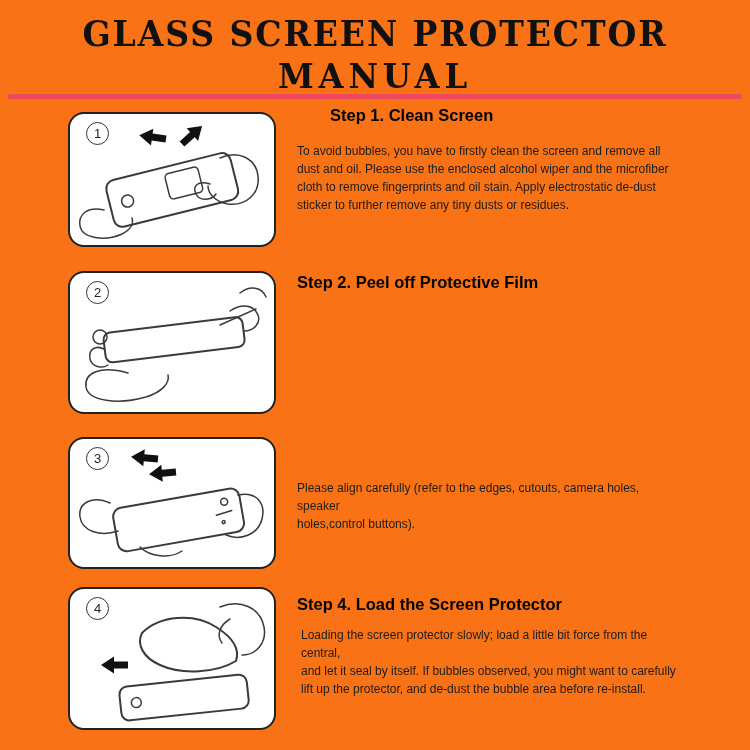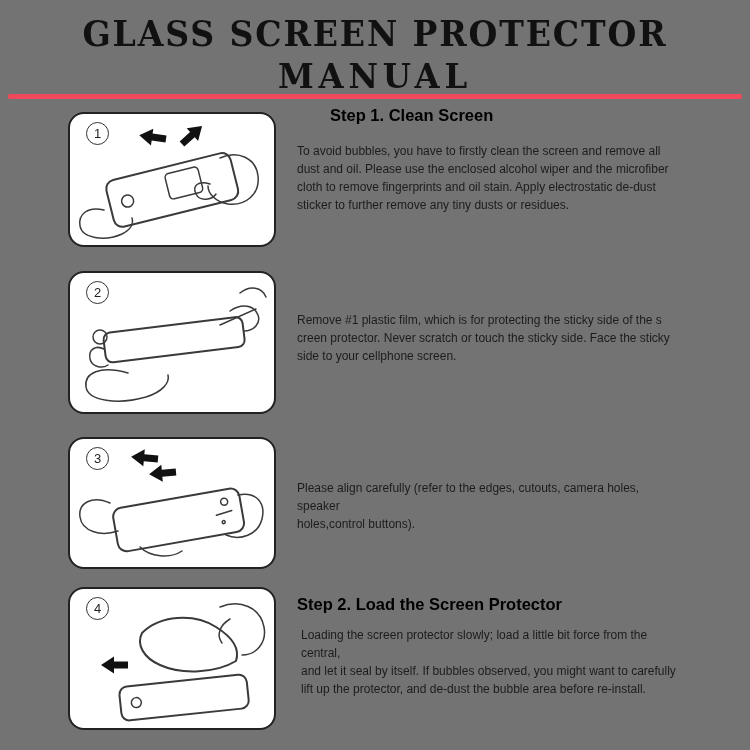--- a/index.html
+++ b/index.html
@@ -1,19 +1,19 @@
 <!DOCTYPE html>
 <html><head>
 <meta charset="utf-8">
 <style>
   html,body{margin:0;padding:0;background:#ffffff;}
   .page{
     position:relative;
     width:750px;height:750px;
-    background:#737373;
+    background:#f97316;
     font-family:"Liberation Sans", sans-serif;
     overflow:hidden;
   }
   .title-line1{
     position:absolute;top:12px;left:0;width:100%;
     text-align:center;
     font-family:"DejaVu Serif", serif;
     font-weight:700;
     font-size:36px;
     letter-spacing:2px;
@@ -160,25 +160,23 @@
       <path class="thin" d="M160 30 C 150 36, 146 46, 152 54"></path>
     </svg>
   </div>
 
   <div class="step-heading h-1">Step 1. Clean Screen</div>
   <div class="step-body b-1">To avoid bubbles, you have to firstly clean the screen and remove all
 dust and oil. Please use the enclosed alcohol wiper and the microfiber
 cloth to remove fingerprints and oil stain. Apply electrostatic de-dust
 sticker to further remove any tiny dusts or residues.</div>
 
-  <div class="step-body b-2">Remove #1 plastic film, which is for protecting the sticky side of the s
-creen protector. Never scratch or touch the sticky side. Face the sticky
-side to your cellphone screen.</div>
+  <div class="step-heading h-2">Step 2. Peel off Protective Film</div>
 
   <div class="step-body b-3">Please align carefully (refer to the edges, cutouts, camera holes, speaker
 holes,control buttons).</div>
 
-  <div class="step-heading h-4">Step 2. Load the Screen Protector</div>
+  <div class="step-heading h-4">Step 4. Load the Screen Protector</div>
   <div class="step-body b-4">Loading the screen protector slowly; load a little bit force from the central,
 and let it seal by itself. If bubbles observed, you might want to carefully
 lift up the protector, and de-dust the bubble area before re-install.</div>
 
 </div>
 
 </body></html>

